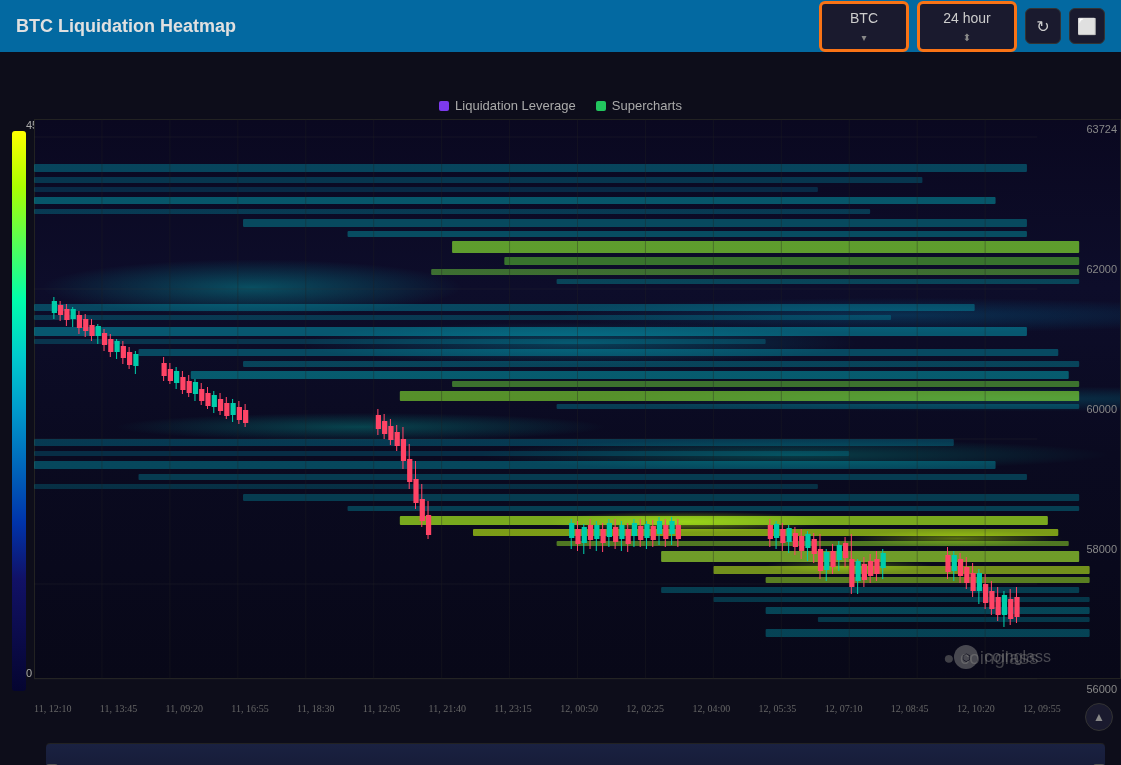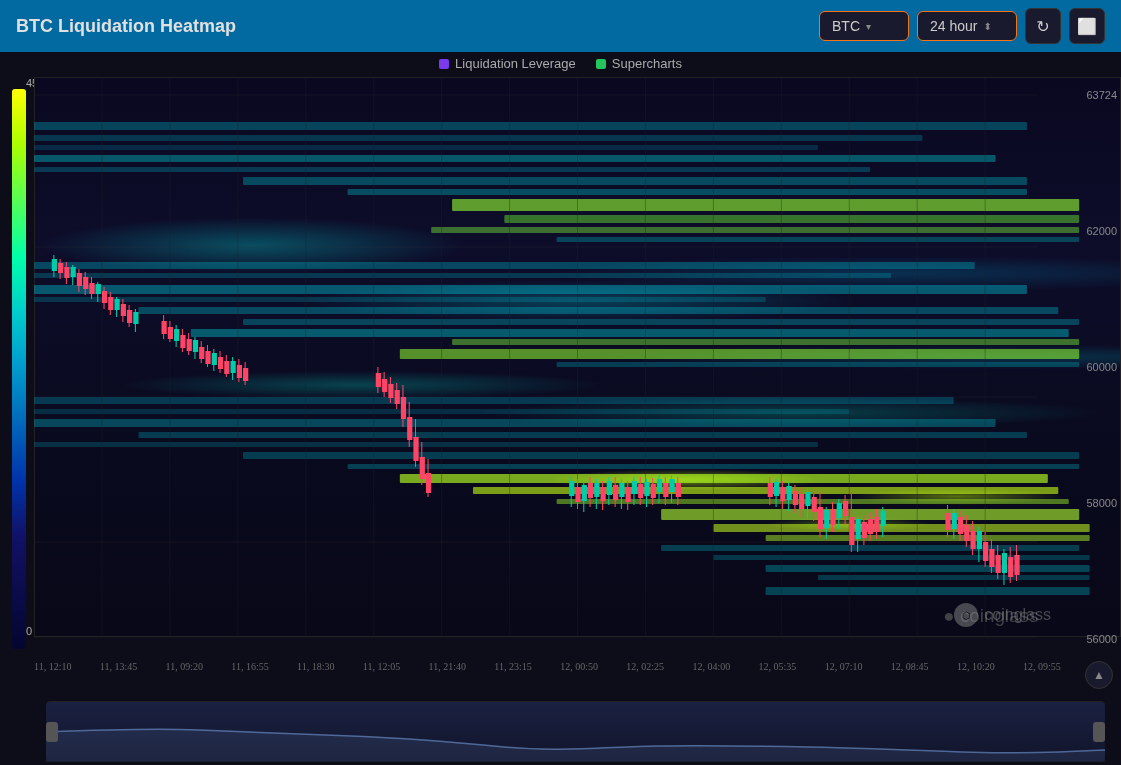--- a/index.html
+++ b/index.html
@@ -28,29 +28,30 @@
     }
 
     .controls {
       display: flex;
       align-items: center;
       gap: 8px;
     }
 
     .select-btn {
       background: #1a1a2e;
-      border: 1px solid #f97316;
+      border: 3px solid #f97316;
       color: #ccc;
       padding: 6px 12px;
       border-radius: 6px;
       cursor: pointer;
       display: flex;
       align-items: center;
       gap: 6px;
       font-size: 14px;
+      flex-direction: column;
     }
 
     .select-btn .arrow {
       font-size: 10px;
       color: #888;
     }
 
     .icon-btn {
       background: #1a1a2e;
       border: 1px solid #333;
@@ -72,20 +73,21 @@
       gap: 20px;
       padding: 4px 0 6px 0;
       font-size: 13px;
       color: #aaa;
     }
 
     .legend-item {
       display: flex;
       align-items: center;
       gap: 6px;
+      margin-top: 42px;
     }
 
     .legend-dot {
       width: 10px;
       height: 10px;
       border-radius: 2px;
     }
 
     .chart-container {
       display: flex;
@@ -173,21 +175,21 @@
     
     .price-axis {
       position: absolute;
       right: 0;
       top: 0;
       width: 60px;
       height: 580px;
       display: flex;
       flex-direction: column;
       justify-content: space-between;
-      padding: 12px 4px;
+      padding: 4px 4px;
     }
 
     .price-label {
       font-size: 11px;
       color: #888;
       text-align: right;
     }
 
     
     .time-axis {

